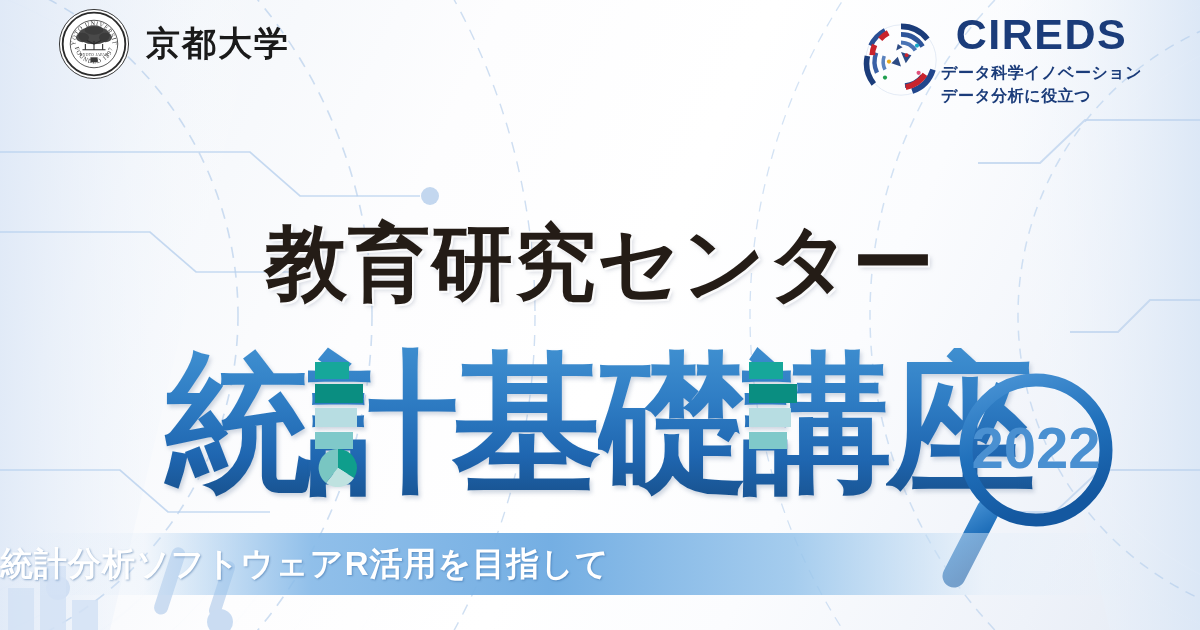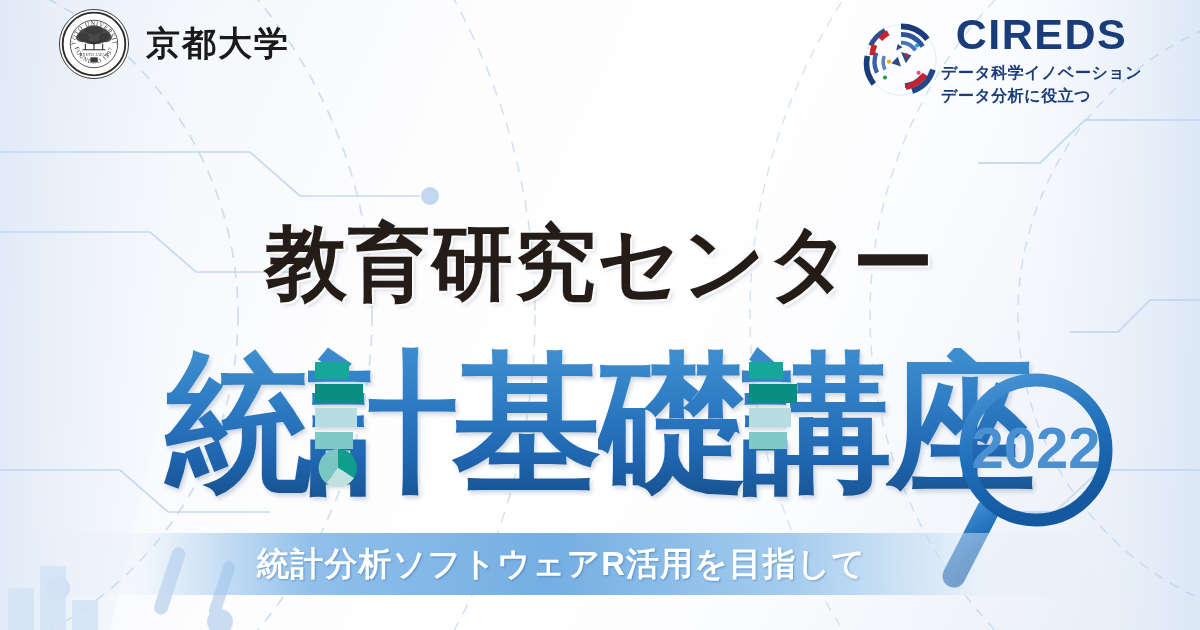--- a/index.html
+++ b/index.html
@@ -89,21 +89,21 @@
   .ribbon{
     position:absolute;left:0;right:0;top:533px;height:62px;
     background:linear-gradient(90deg,
       rgba(255,255,255,0) 0%,
       rgba(219,233,248,.25) 12%,
       rgba(135,186,232,.92) 26%,
       rgba(112,172,226,.97) 46%,
       rgba(150,196,235,.85) 66%,
       rgba(228,239,250,.45) 82%,
       rgba(255,255,255,0) 96%);
-    display:flex;align-items:center;justify-content:center;padding-left:13px;
+    display:flex;align-items:center;justify-content:flex-start;
   }
   .ribbon-text{
     font-size:33px;font-weight:700;color:#ffffff;letter-spacing:1px;
     font-family:"Liberation Sans","DejaVu Sans",sans-serif;
     text-shadow:1px 1px 2px rgba(40,90,150,.45);
     white-space:nowrap;margin-right:90px;
   }
 </style>
 </head>
 <body>

